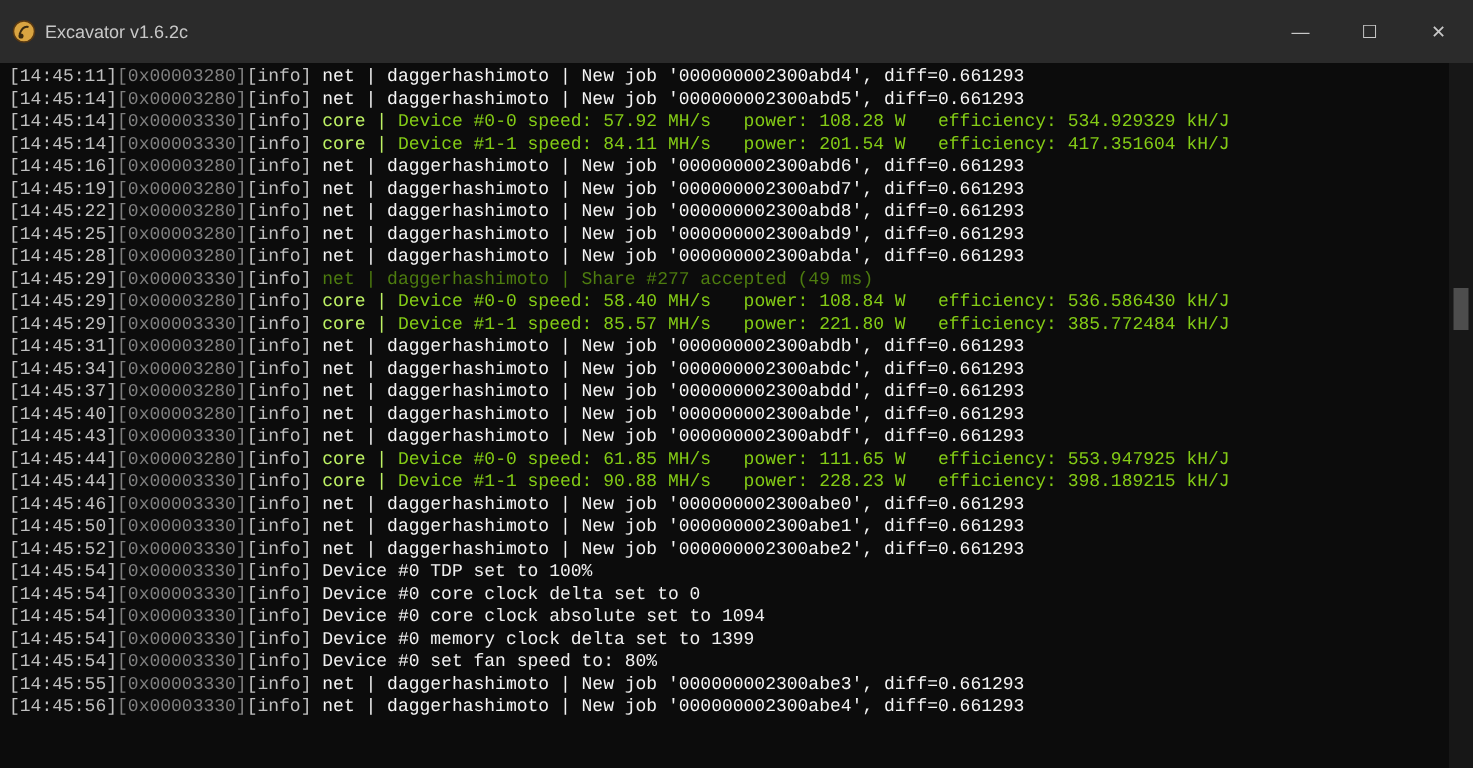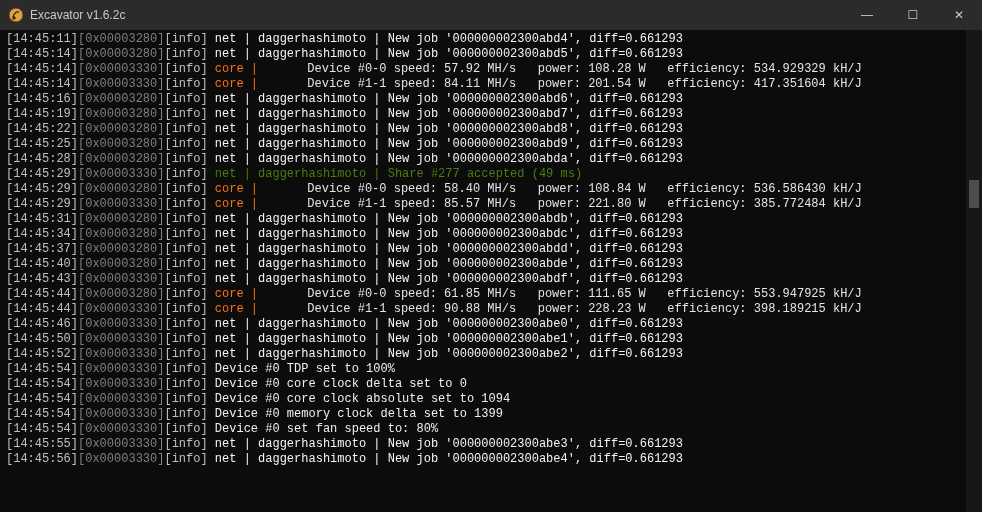--- a/index.html
+++ b/index.html
@@ -1,20 +1,20 @@
 <!DOCTYPE html>
 <html><head>
 <meta charset="utf-8">
 <style>
   * { margin: 0; padding: 0; box-sizing: border-box; }
   html, body { width: 982px; height: 512px; overflow: hidden; background: #000; }
   body { font-family: "Consolas", "Courier New", monospace; font-size: 12px; }
 
   .titlebar {
-    height: 30px;
+    height: 42px;
     background: #2b2b2b;
     color: #c8c8c8;
     display: flex;
     align-items: center;
     padding-left: 8px;
     user-select: none;
   }
   .titlebar .appicon {
     width: 16px; height: 16px;
     margin-right: 6px;
@@ -58,22 +58,22 @@
     right: 3px;
     width: 10px;
     background: #4d4d4d;
     border-radius: 0;
   }
 
   .p-time   { color: #c0c0c0; }
   .p-thr    { color: #808080; }
   .p-info   { color: #c0c0c0; }
   .p-net    { color: #f5f5f5; }
-  .p-corel  { color: #f97316; }
-  .p-core   { color: #e5e5e5; margin-left: 42px; }  
+  .p-corel  { color: #bef264; }
+  .p-core   { color: #84cc16; }  
   .p-accept { color: #4d7c0f; }  
   .p-white  { color: #f0f0f0; text-align: center; }
 </style>
 </head>
 <body>
 
 <div class="titlebar">
   <span class="appicon">
     <svg viewBox="0 0 16 16" width="16" height="16">
       <circle cx="8" cy="8" r="7" fill="#d9a441" stroke="#5b3a12" stroke-width="1"></circle>

